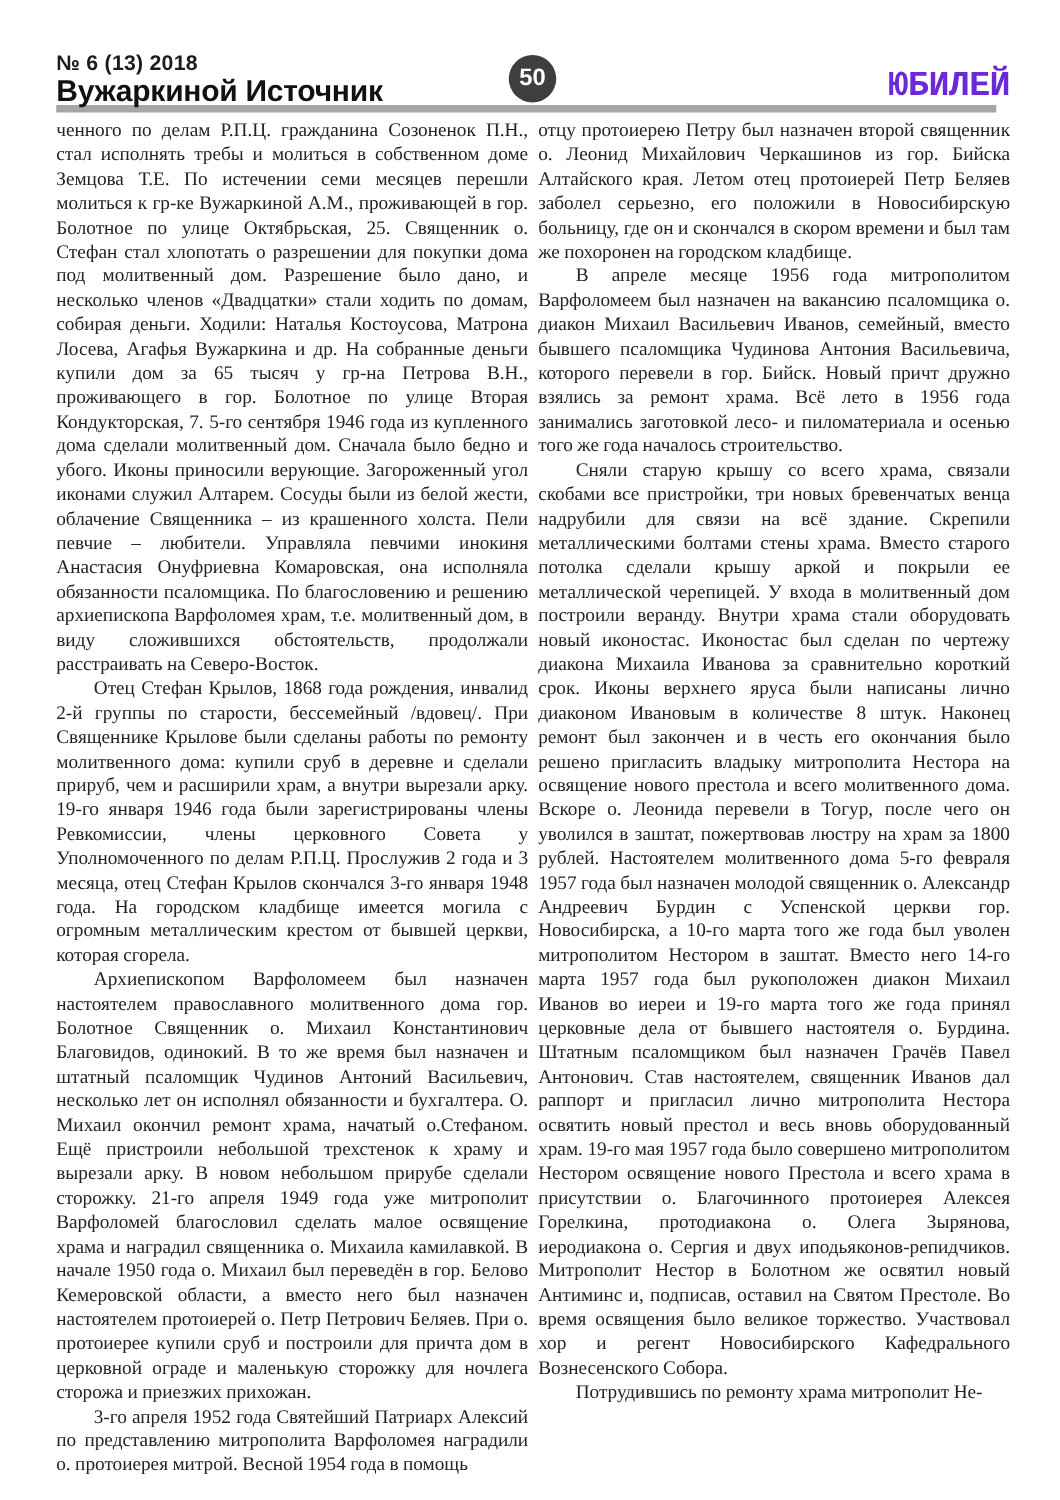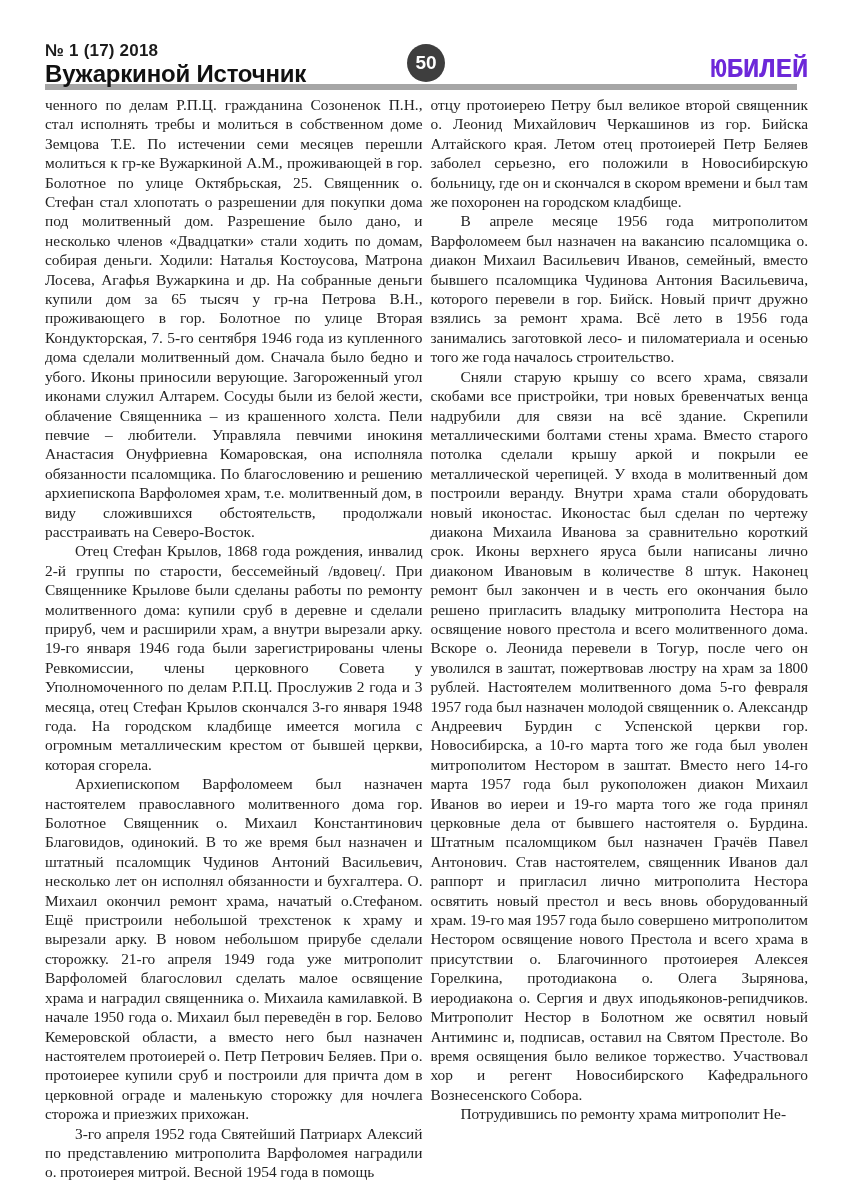--- a/index.html
+++ b/index.html
@@ -112,35 +112,35 @@
   }
 </style>
 </head>
 <body>
 
 <div class="page">
 
   <div class="header-rule"></div>
 
   <div class="header">
-    <div class="issue-number">№ 1 (17) 2018</div>
+    <div class="issue-number">№ 6 (13) 2018</div>
     <div class="journal-title">Вужаркиной Источник</div>
     <div class="section-label">ЮБИЛЕЙ</div>
   </div>
 
   <div class="page-badge">50</div>
 
   <div class="content">
     <div class="column">
       <p class="no-indent">ченного по делам Р.П.Ц. гражданина Созоненок П.Н., стал исполнять требы и молиться в собственном доме Земцова Т.Е. По истечении семи месяцев перешли молиться к гр-ке Вужаркиной А.М., проживающей в гор. Болотное по улице Октябрьская, 25. Священник о. Стефан стал хлопотать о разрешении для покупки дома под молитвенный дом. Разрешение было дано, и несколько членов «Двадцатки» стали ходить по домам, собирая деньги. Ходили: Наталья Костоусова, Матрона Лосева, Агафья Вужаркина и др. На собранные деньги купили дом за 65 тысяч у гр-на Петрова В.Н., проживающего в гор. Болотное по улице Вторая Кондукторская, 7. 5-го сентября 1946 года из купленного дома сделали молитвенный дом. Сначала было бедно и убого. Иконы приносили верующие. Загороженный угол иконами служил Алтарем. Сосуды были из белой жести, облачение Священника – из крашенного холста. Пели певчие – любители. Управляла певчими инокиня Анастасия Онуфриевна Комаровская, она исполняла обязанности псаломщика. По благословению и решению архиепископа Варфоломея храм, т.е. молитвенный дом, в виду сложившихся обстоятельств, продолжали расстраивать на Северо-Восток.</p>
       <p>Отец Стефан Крылов, 1868 года рождения, инвалид 2-й группы по старости, бессемейный /вдовец/. При Священнике Крылове были сделаны работы по ремонту молитвенного дома: купили сруб в деревне и сделали прируб, чем и расширили храм, а внутри вырезали арку. 19-го января 1946 года были зарегистрированы члены Ревкомиссии, члены церковного Совета у Уполномоченного по делам Р.П.Ц. Прослужив 2 года и 3 месяца, отец Стефан Крылов скончался 3-го января 1948 года. На городском кладбище имеется могила с огромным металлическим крестом от бывшей церкви, которая сгорела.</p>
       <p>Архиепископом Варфоломеем был назначен настоятелем православного молитвенного дома гор. Болотное Священник о. Михаил Константинович Благовидов, одинокий. В то же время был назначен и штатный псаломщик Чудинов Антоний Васильевич, несколько лет он исполнял обязанности и бухгалтера. О. Михаил окончил ремонт храма, начатый о.Стефаном. Ещё пристроили небольшой трехстенок к храму и вырезали арку. В новом небольшом прирубе сделали сторожку. 21-го апреля 1949 года уже митрополит Варфоломей благословил сделать малое освящение храма и наградил священника о. Михаила камилавкой. В начале 1950 года о. Михаил был переведён в гор. Белово Кемеровской области, а вместо него был назначен настоятелем протоиерей о. Петр Петрович Беляев. При о. протоиерее купили сруб и построили для причта дом в церковной ограде и маленькую сторожку для ночлега сторожа и приезжих прихожан.</p>
       <p>3-го апреля 1952 года Святейший Патриарх Алексий по представлению митрополита Варфоломея наградили о. протоиерея митрой. Весной 1954 года в помощь</p>
     </div>
     <div class="column">
-      <p class="no-indent">отцу протоиерею Петру был великое второй священник о. Леонид Михайлович Черкашинов из гор. Бийска Алтайского края. Летом отец протоиерей Петр Беляев заболел серьезно, его положили в Новосибирскую больницу, где он и скончался в скором времени и был там же похоронен на городском кладбище.</p>
+      <p class="no-indent">отцу протоиерею Петру был назначен второй священник о. Леонид Михайлович Черкашинов из гор. Бийска Алтайского края. Летом отец протоиерей Петр Беляев заболел серьезно, его положили в Новосибирскую больницу, где он и скончался в скором времени и был там же похоронен на городском кладбище.</p>
       <p>В апреле месяце 1956 года митрополитом Варфоломеем был назначен на вакансию псаломщика о. диакон Михаил Васильевич Иванов, семейный, вместо бывшего псаломщика Чудинова Антония Васильевича, которого перевели в гор. Бийск. Новый причт дружно взялись за ремонт храма. Всё лето в 1956 года занимались заготовкой лесо- и пиломатериала и осенью того же года началось строительство.</p>
       <p>Сняли старую крышу со всего храма, связали скобами все пристройки, три новых бревенчатых венца надрубили для связи на всё здание. Скрепили металлическими болтами стены храма. Вместо старого потолка сделали крышу аркой и покрыли ее металлической черепицей. У входа в молитвенный дом построили веранду. Внутри храма стали оборудовать новый иконостас. Иконостас был сделан по чертежу диакона Михаила Иванова за сравнительно короткий срок. Иконы верхнего яруса были написаны лично диаконом Ивановым в количестве 8 штук. Наконец ремонт был закончен и в честь его окончания было решено пригласить владыку митрополита Нестора на освящение нового престола и всего молитвенного дома. Вскоре о. Леонида перевели в Тогур, после чего он уволился в заштат, пожертвовав люстру на храм за 1800 рублей. Настоятелем молитвенного дома 5-го февраля 1957 года был назначен молодой священник о. Александр Андреевич Бурдин с Успенской церкви гор. Новосибирска, а 10-го марта того же года был уволен митрополитом Нестором в заштат. Вместо него 14-го марта 1957 года был рукоположен диакон Михаил Иванов во иереи и 19-го марта того же года принял церковные дела от бывшего настоятеля о. Бурдина. Штатным псаломщиком был назначен Грачёв Павел Антонович. Став настоятелем, священник Иванов дал раппорт и пригласил лично митрополита Нестора освятить новый престол и весь вновь оборудованный храм. 19-го мая 1957 года было совершено митрополитом Нестором освящение нового Престола и всего храма в присутствии о. Благочинного протоиерея Алексея Горелкина, протодиакона о. Олега Зырянова, иеродиакона о. Сергия и двух иподьяконов-репидчиков. Митрополит Нестор в Болотном же освятил новый Антиминс и, подписав, оставил на Святом Престоле. Во время освящения было великое торжество. Участвовал хор и регент Новосибирского Кафедрального Вознесенского Собора.</p>
       <p>Потрудившись по ремонту храма митрополит Не-</p>
     </div>
   </div>
 
 </div>
 
 </body></html>

